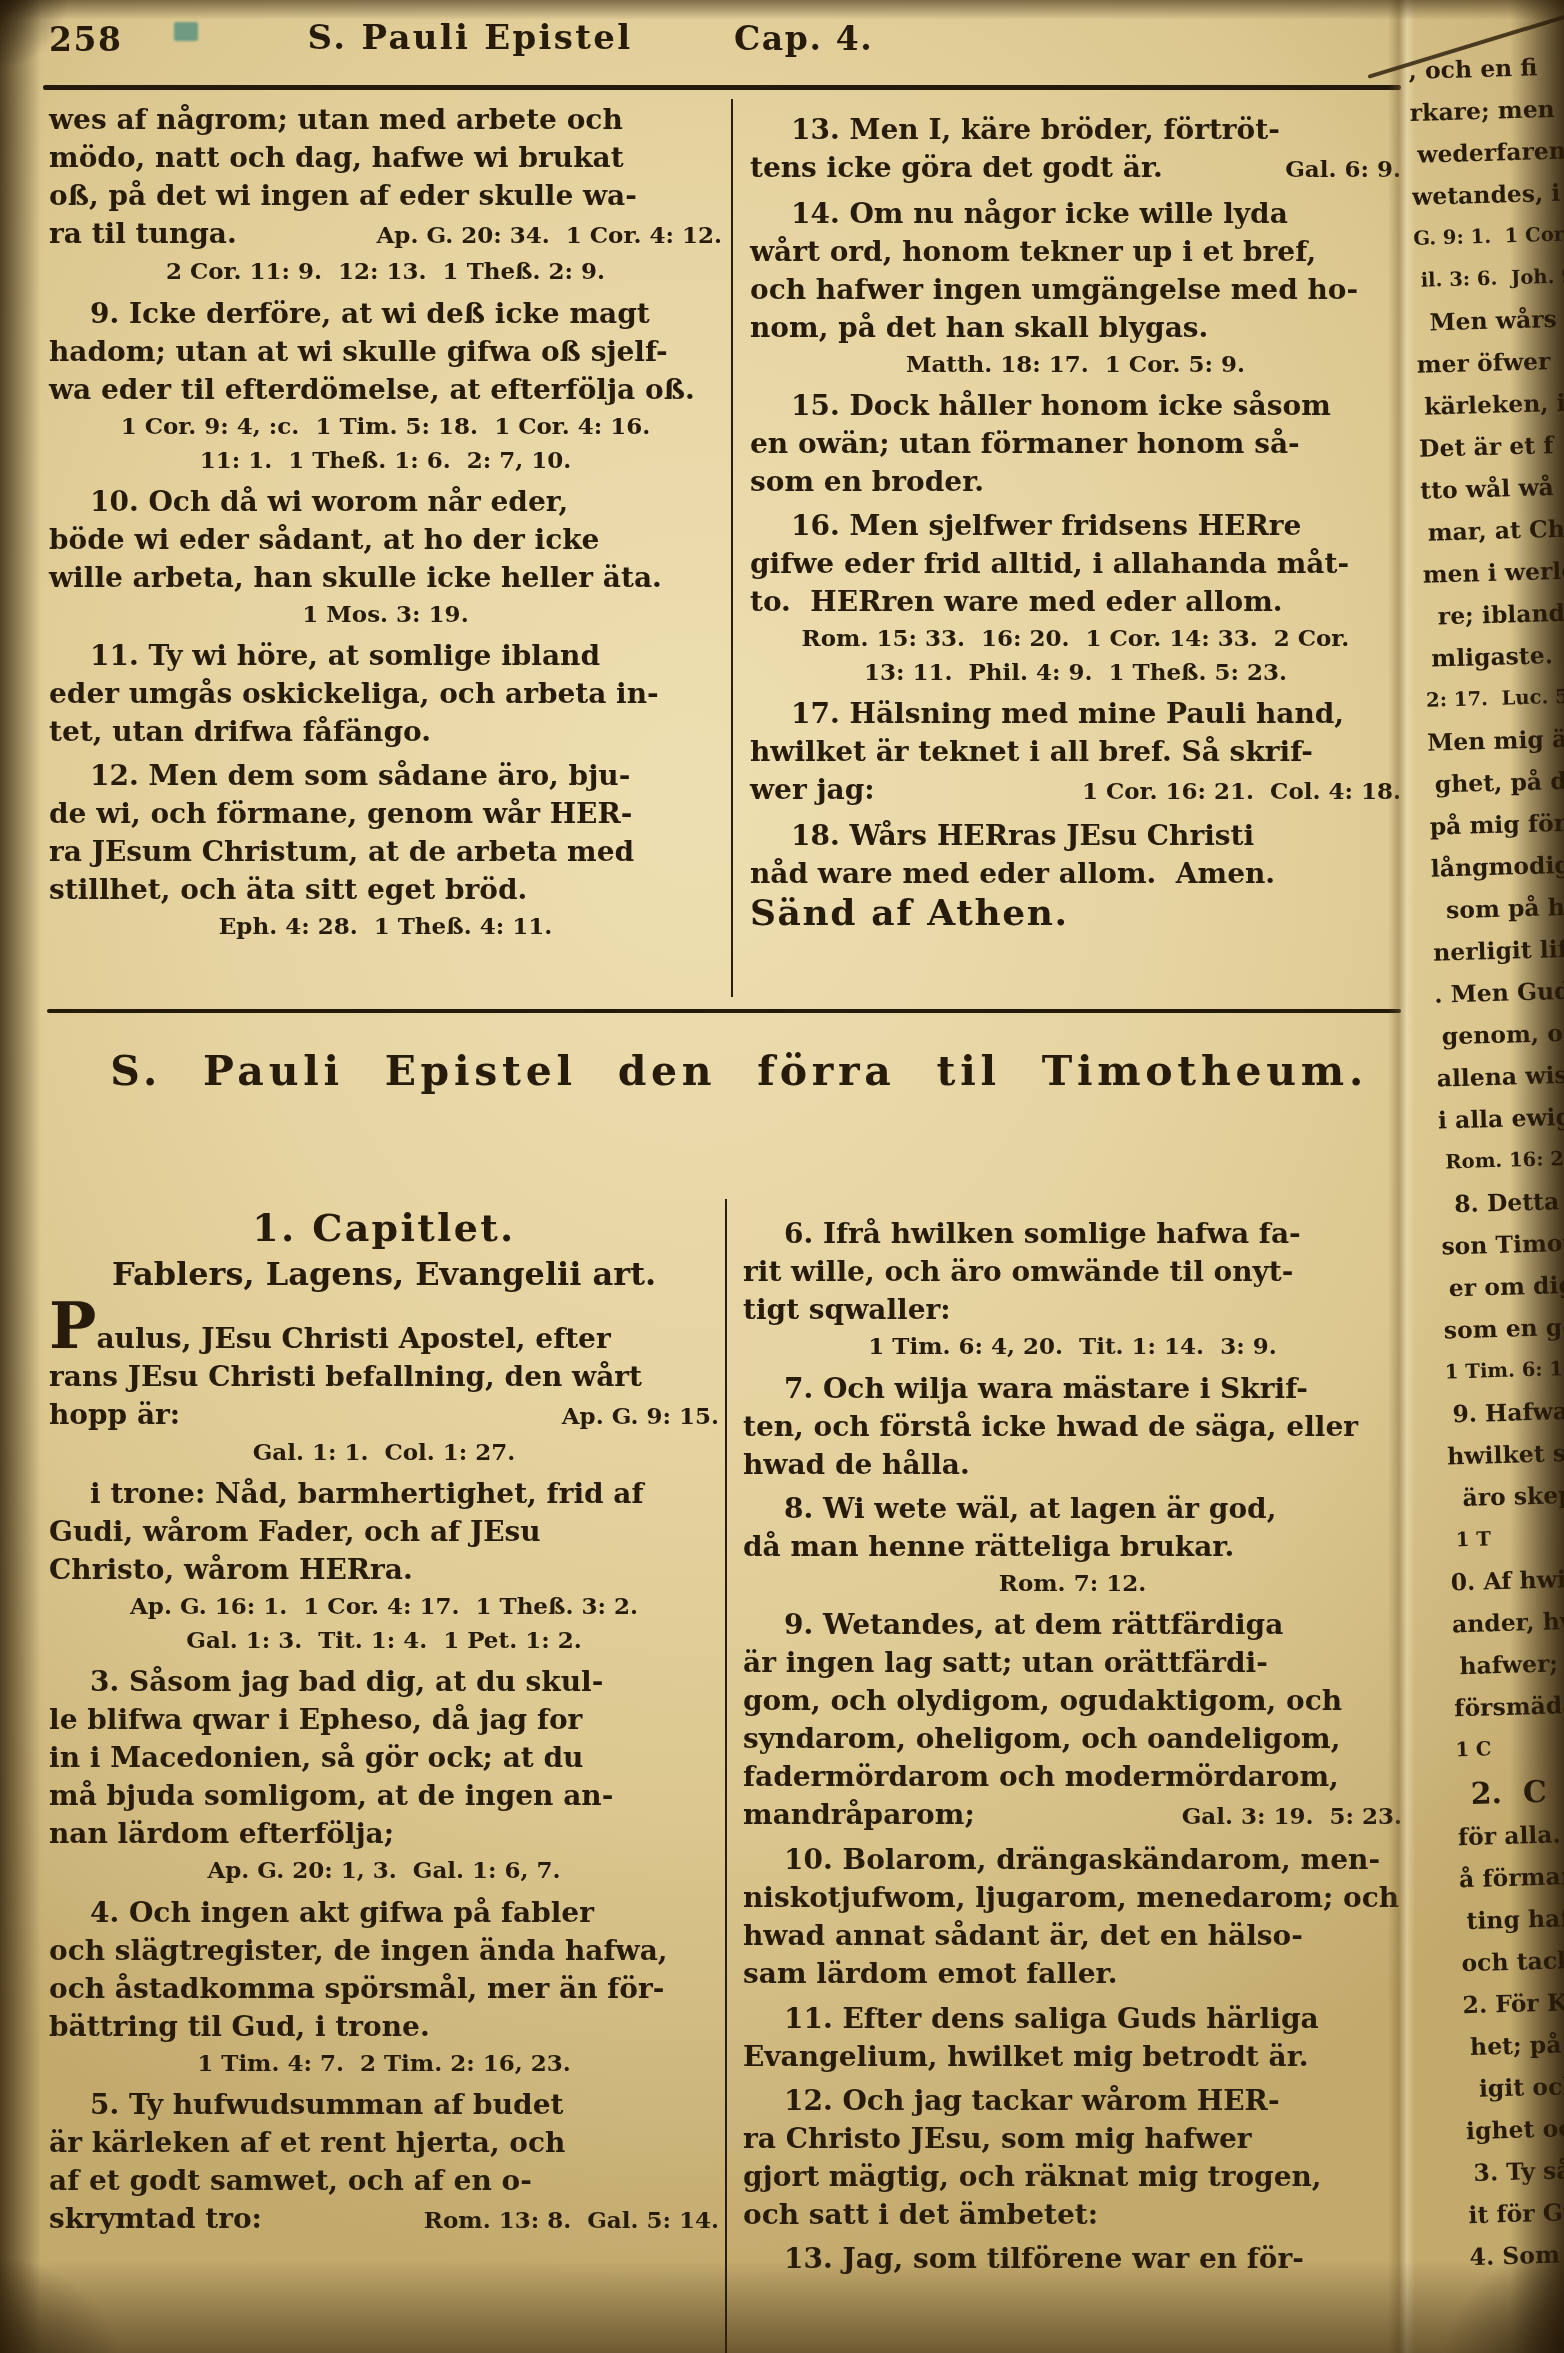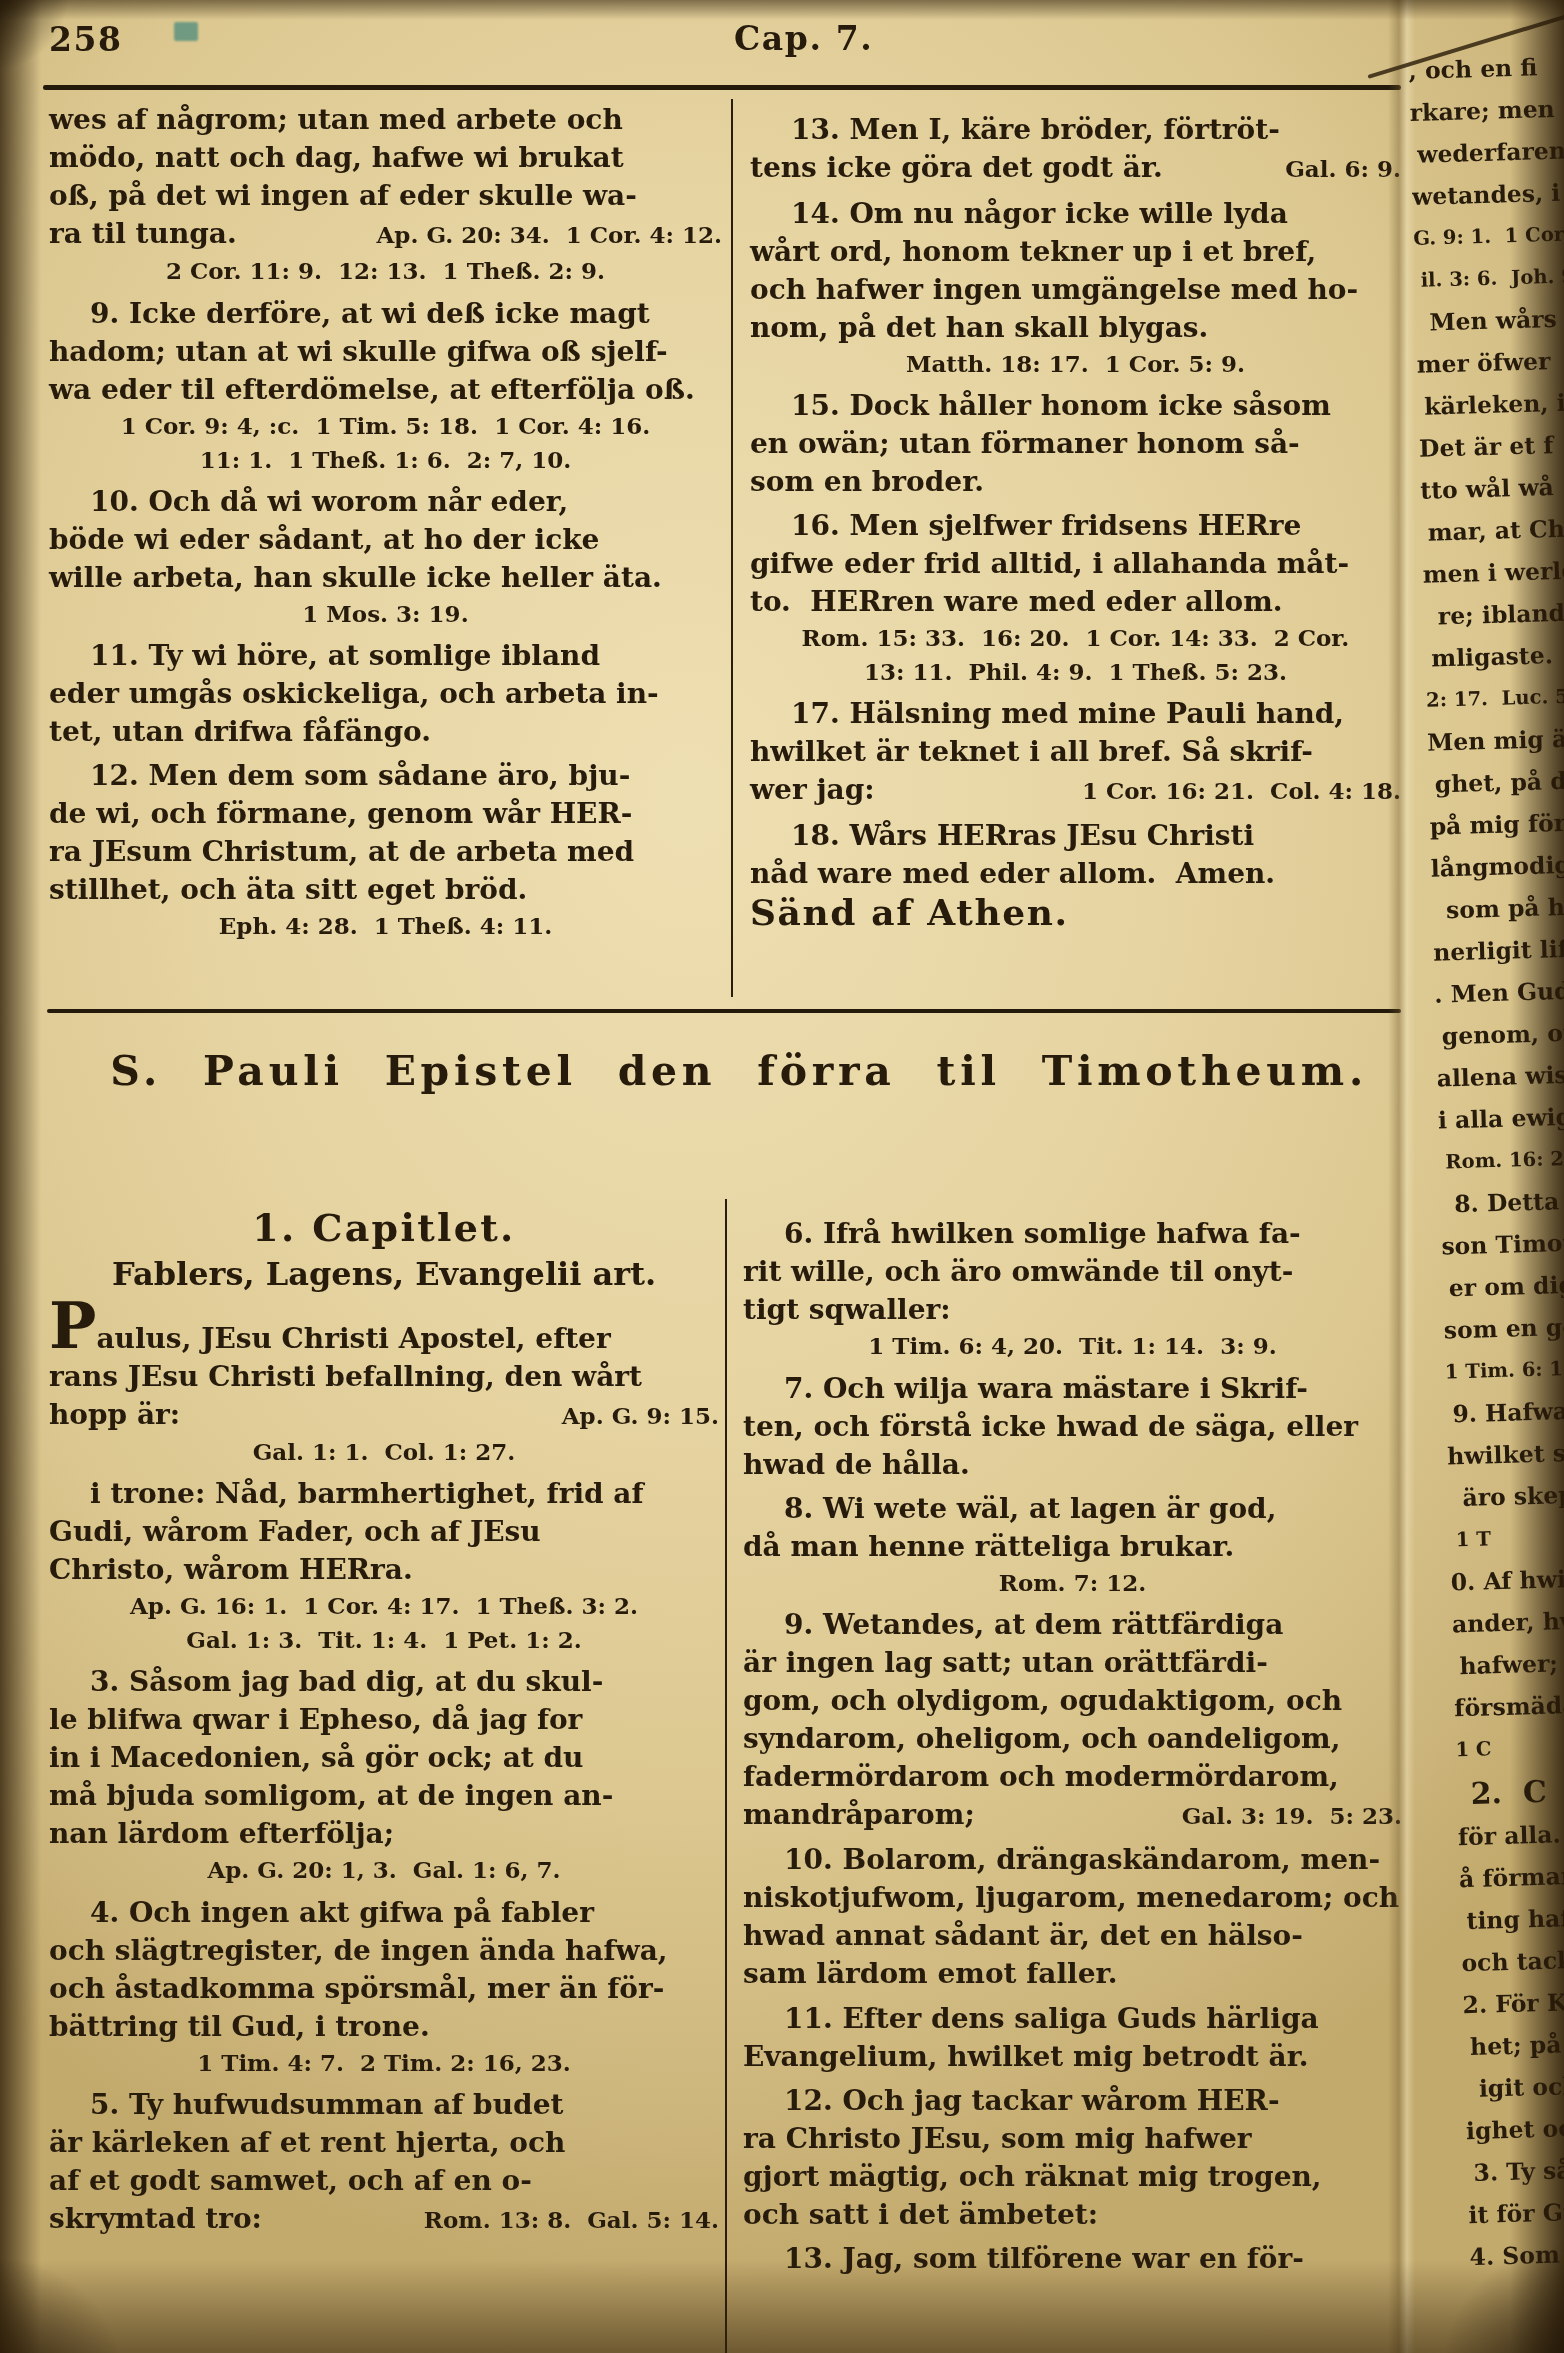--- a/index.html
+++ b/index.html
@@ -59,21 +59,22 @@
   .edge-top-line{left:1368px;top:75px;width:219px;height:3.9px;background:#33240f;transform:rotate(-17deg);transform-origin:left center;opacity:.85;border-radius:2.3px;}
   .green-mark{left:174px;top:22px;width:23.5px;height:19px;background:#5e9480;border-radius:2.3px;opacity:.85;filter:blur(0.8px);}
 </style>
 </head>
 <body>
 
 <div class="photo txt">
 
   <div class="page-number">258</div>
   <div class="green-mark ov"></div>
-  <div class="chapter-header">Cap. 7.</div>
+  <div class="running-title">S. Pauli Epistel</div>
+  <div class="chapter-header">Cap. 4.</div>
   <div class="rule-1"></div>
 
   <div class="col sec1-left">
     <div>
         <div class="block verse">
           <div class="line">wes af någrom; utan med arbete och</div>
           <div class="line">mödo, natt och dag, hafwe wi brukat</div>
           <div class="line">oß, på det wi ingen af eder skulle wa-</div>
           <div class="line mixed"><span>ra til tunga.</span><span class="iref">Ap. G. 20: 34.  1 Cor. 4: 12.</span></div>
         </div>

